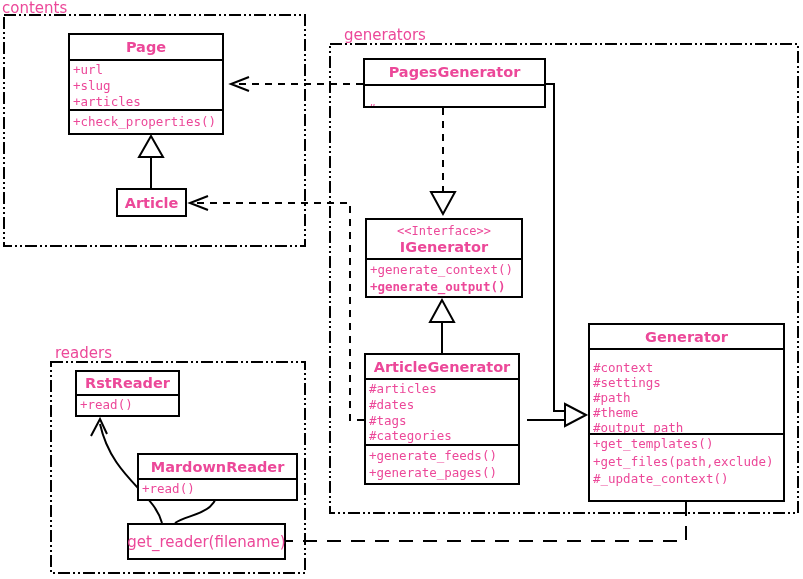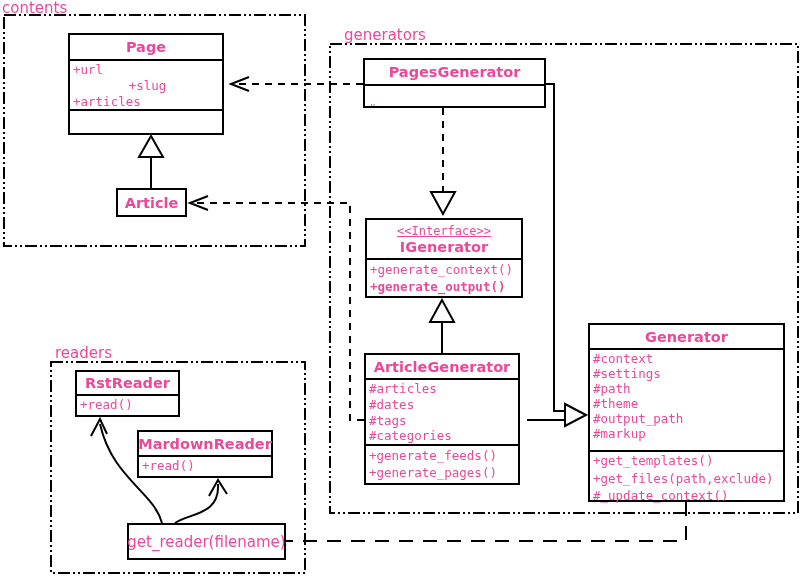--- a/index.html
+++ b/index.html
@@ -7,21 +7,21 @@
          font-family:"DejaVu Sans",sans-serif;overflow:hidden;}
   #wires{position:absolute;left:0;top:0;z-index:1;}
   .pkg-label{position:absolute;z-index:3;font-size:15px;line-height:15px;white-space:nowrap;}
   .cls{position:absolute;z-index:2;border:2px solid #000;background:#fff;box-sizing:border-box;}
   .ttl{box-sizing:border-box;border-bottom:2px solid #000;font-weight:bold;font-size:14.5px;
        display:flex;flex-direction:column;align-items:center;justify-content:center;white-space:nowrap;}
   .ttl.only{border-bottom:none;height:100%;}
   .cmp{box-sizing:border-box;overflow:hidden;}
   .cmp.mid{border-bottom:2px solid #000;}
   .mline{font-family:"DejaVu Sans Mono",monospace;font-size:12.5px;white-space:pre;padding-left:3px;}
-  .stereo{font-family:"DejaVu Sans Mono",monospace;font-size:12px;font-weight:normal;line-height:15px;text-decoration:underline;}
+  .stereo{font-family:"DejaVu Sans Mono",monospace;font-size:12px;font-weight:normal;line-height:15px;}
   .fnbox{position:absolute;z-index:2;border:2px solid #000;background:#fff;box-sizing:border-box;
          display:flex;align-items:center;justify-content:center;font-size:15px;white-space:nowrap;}
 </style>
 </head>
 <body>
 
 <div class="stage">
 
   <svg id="wires" width="803" height="579" viewBox="0 0 803 579">
     <g stroke="#000" stroke-width="2" fill="none">
@@ -61,22 +61,25 @@
   </svg>
 
   <div class="pkg-label" style="left:2px;top:1px;">contents</div>
   <div class="pkg-label" style="left:344px;top:28px;">generators</div>
   <div class="pkg-label" style="left:55px;top:346px;">readers</div>
 
   <div class="cls" style="left:68px;top:33px;width:156px;height:102px;">
     <div class="ttl" style="height:26px;">Page</div>
     <div class="cmp mid" style="height:50px;padding-top:1px;">
       <div class="mline" style="line-height:16px;">+url</div>
-      <div class="mline" style="line-height:16px;text-align:center;">+slug</div>
+      <div class="mline" style="line-height:16px;">+slug</div>
       <div class="mline" style="line-height:16px;">+articles</div>
+    </div>
+    <div class="cmp" style="height:22px;padding-top:2px;">
+      <div class="mline" style="line-height:17px;">+check_properties()</div>
     </div>
   </div>
 
   <div class="cls" style="left:116px;top:188px;width:71px;height:29px;">
     <div class="ttl only">Article</div>
   </div>
 
   <div class="cls" style="left:363px;top:58px;width:183px;height:50px;">
     <div class="ttl" style="height:26px;">PagesGenerator</div>
     <div class="cmp" style="height:20px;padding-top:14px;">
@@ -104,21 +107,21 @@
       <div class="mline" style="line-height:15.8px;">#categories</div>
     </div>
     <div class="cmp" style="height:37px;padding-top:2px;">
       <div class="mline" style="line-height:16.5px;">+generate_feeds()</div>
       <div class="mline" style="line-height:16.5px;">+generate_pages()</div>
     </div>
   </div>
 
   <div class="cls" style="left:588px;top:323px;width:197px;height:179px;">
     <div class="ttl" style="height:25px;">Generator</div>
-    <div class="cmp mid" style="height:102px;padding-top:1px;">
+    <div class="cmp mid" style="height:85px;padding-top:10px;">
       <div class="mline" style="line-height:15px;">#context</div>
       <div class="mline" style="line-height:15px;">#settings</div>
       <div class="mline" style="line-height:15px;">#path</div>
       <div class="mline" style="line-height:15px;">#theme</div>
       <div class="mline" style="line-height:15px;">#output_path</div>
       <div class="mline" style="line-height:15px;">#markup</div>
     </div>
     <div class="cmp" style="height:57px;padding-top:0;">
       <div class="mline" style="line-height:17.5px;">+get_templates()</div>
       <div class="mline" style="line-height:17.5px;">+get_files(path,exclude)</div>
@@ -126,21 +129,21 @@
     </div>
   </div>
 
   <div class="cls" style="left:75px;top:370px;width:105px;height:47px;">
     <div class="ttl" style="height:24px;">RstReader</div>
     <div class="cmp" style="height:19px;padding-top:1px;">
       <div class="mline" style="line-height:16px;">+read()</div>
     </div>
   </div>
 
-  <div class="cls" style="left:137px;top:430px;width:136px;height:48px;">
+  <div class="cls" style="left:137px;top:453px;width:161px;height:48px;">
     <div class="ttl" style="height:25px;">MardownReader</div>
     <div class="cmp" style="height:19px;padding-top:1px;">
       <div class="mline" style="line-height:16px;">+read()</div>
     </div>
   </div>
 
   <div class="fnbox" style="left:91px;top:523px;width:159px;height:37px;margin-left:36px;">get_reader(filename)</div>
 
 </div>
 

